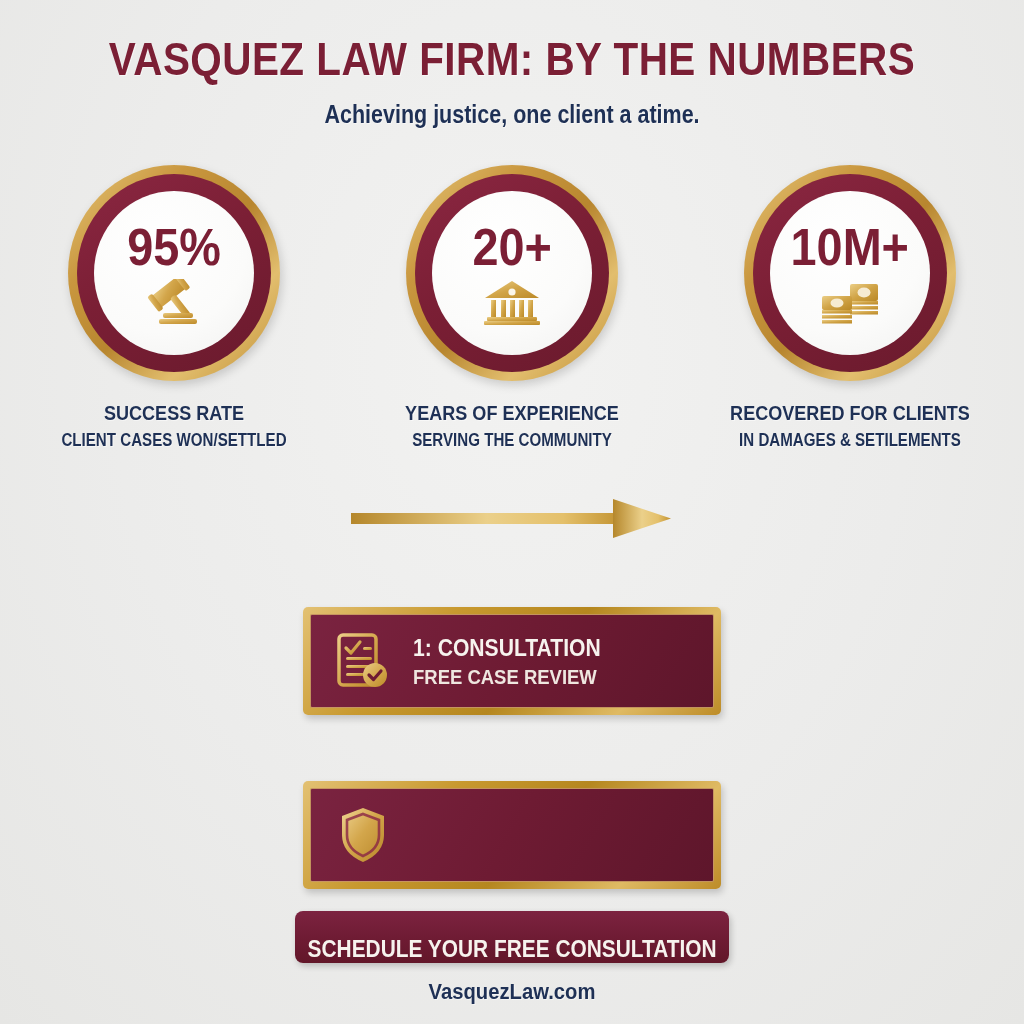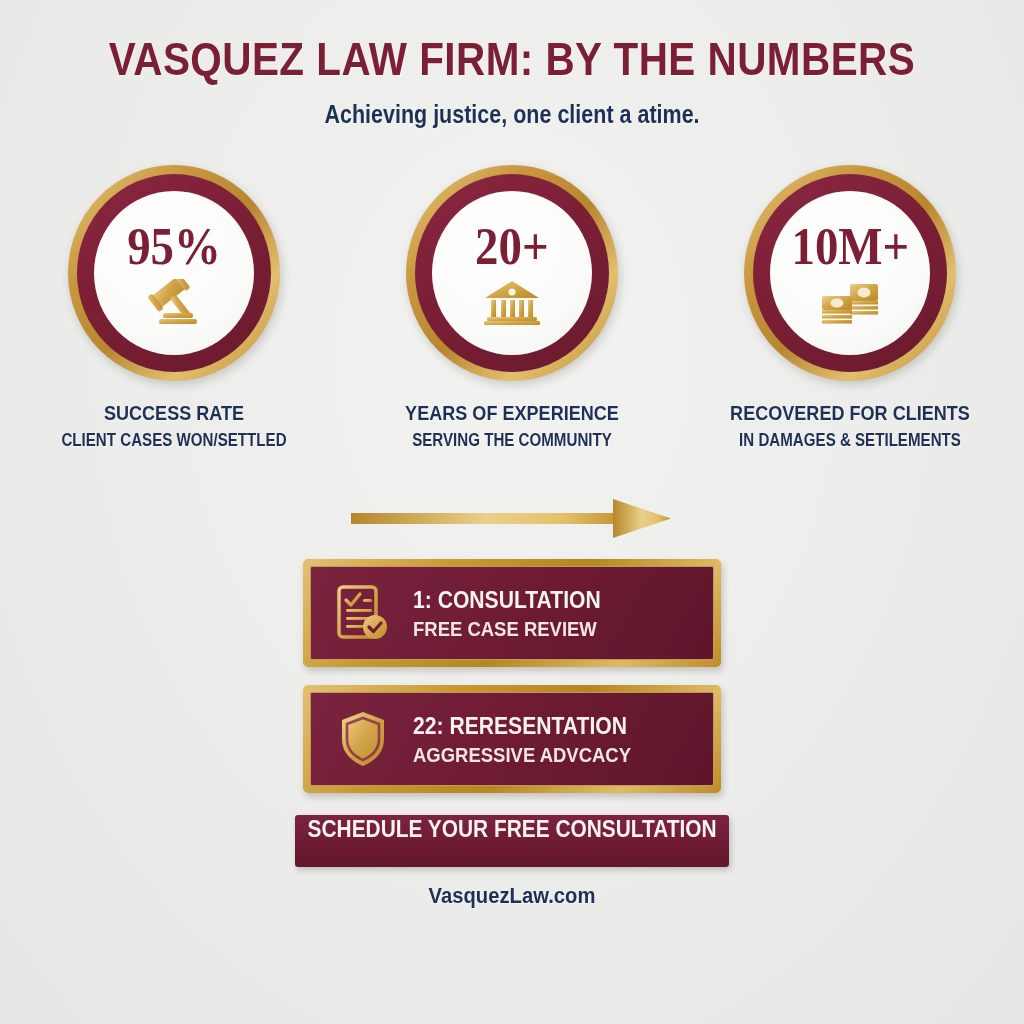--- a/index.html
+++ b/index.html
@@ -71,21 +71,20 @@
     padding:17px;
   }
   .ring-face {
     width:100%; height:100%;
     border-radius:50%;
     background:radial-gradient(circle at 40% 32%, #ffffff 0%, #fbfbfa 60%, #f1f1f0 100%);
     display:flex;
     flex-direction:column;
     align-items:center;
     justify-content:center;
-    font-family:Liberation Serif, serif;
   }
 
   .stat-number {
     font-size:52px;
     font-weight:bold;
     color:#7B1F35;
     transform:scaleX(0.9);
     line-height:1;
     text-shadow:1px 1px 0 rgba(255,255,255,0.7);
   }
@@ -121,20 +120,21 @@
   
   .process { margin-top:18px; display:flex; flex-direction:column; align-items:center; gap:18px; }
 
   .bar {
     width:418px;
     height:108px;
     border-radius:5px;
     background:linear-gradient(135deg,#E3C173 0%,#C8992F 30%,#B5871F 55%,#DFBA63 80%,#BD8C28 100%);
     padding:7px;
     box-shadow:2px 4px 7px rgba(0,0,0,0.18);
+    margin-top:48px;
   }
   .bar-inner {
     width:100%; height:100%;
     border-radius:2px;
     background:linear-gradient(120deg,#7A2340 0%,#6E1B33 50%,#5E162B 100%);
     border:1px solid rgba(226,190,110,0.75);
     display:flex;
     align-items:center;
     padding-left:24px;
     gap:22px;
@@ -157,24 +157,24 @@
     transform:scaleX(0.88);
     transform-origin:left center;
     white-space:nowrap;
   }
 
   
   .cta {
     margin:22px auto 0;
     width:434px;
     height:52px;
-    border-radius:3px;
+    border-radius:8px;
     background:linear-gradient(180deg,#7C2340 0%,#6E1B33 55%,#621729 100%);
     display:flex;
-    align-items:flex-start;
+    align-items:flex-end;
     justify-content:center;
     box-shadow:2px 3px 6px rgba(0,0,0,0.2);
   }
   .cta-label {
     font-size:24px;
     font-weight:bold;
     color:#F7F3EE;
     transform:scaleX(0.87);
     white-space:nowrap;
   }
@@ -358,24 +358,20 @@
             <linearGradient id="gE" x1="0" y1="0" x2="1" y2="1">
               <stop offset="0%" stop-color="#EFD492"></stop>
               <stop offset="48%" stop-color="#D3A64B"></stop>
               <stop offset="100%" stop-color="#B9872A"></stop>
             </linearGradient>
           </defs>
           <path d="M25 3 L46 11 L46 30 Q46 48 25 57 Q4 48 4 30 L4 11 Z" fill="url(#gE)"></path>
           <path d="M25 9 L41 15 L41 30 Q41 44 25 51 Q9 44 9 30 L9 15 Z" fill="none" stroke="#8A2545" stroke-width="2.6" opacity="0.8"></path>
         </svg>
       </div>
-      <div class="bar-text">
-        <div class="bar-title">22: RERESENTATION</div>
-        <div class="bar-sub">AGGRESSIVE ADVCACY</div>
-      </div>
     </div>
   </div>
 
 </div>
 
 <div class="cta">
   <span class="cta-label">SCHEDULE YOUR FREE CONSULTATION</span>
 </div>
 
 <div class="footer">VasquezLaw.com</div>

